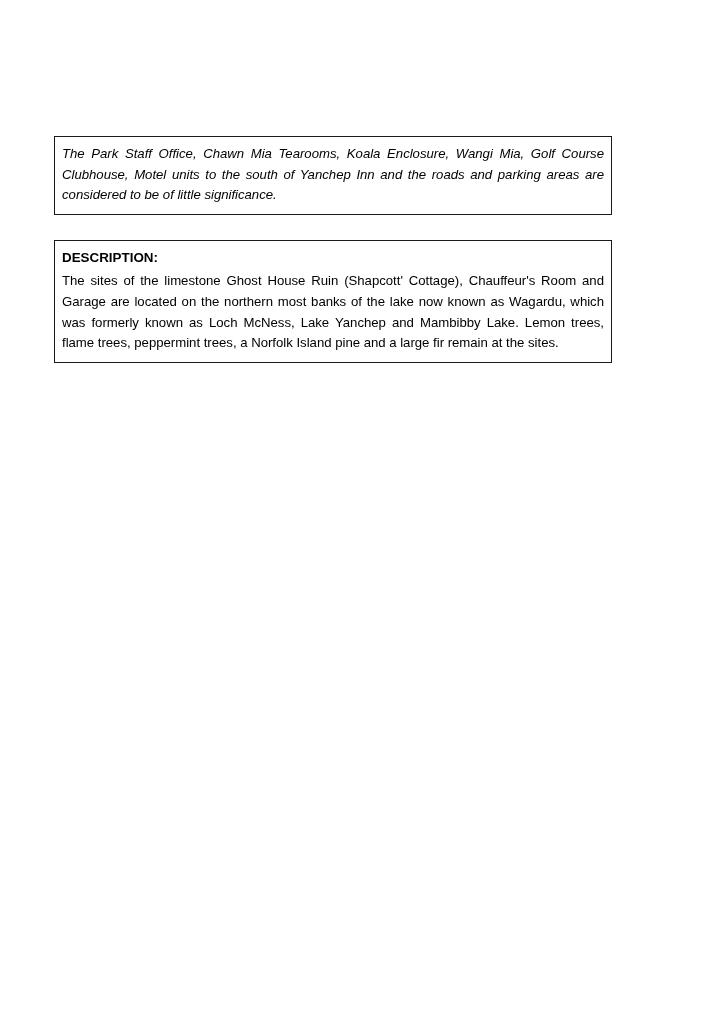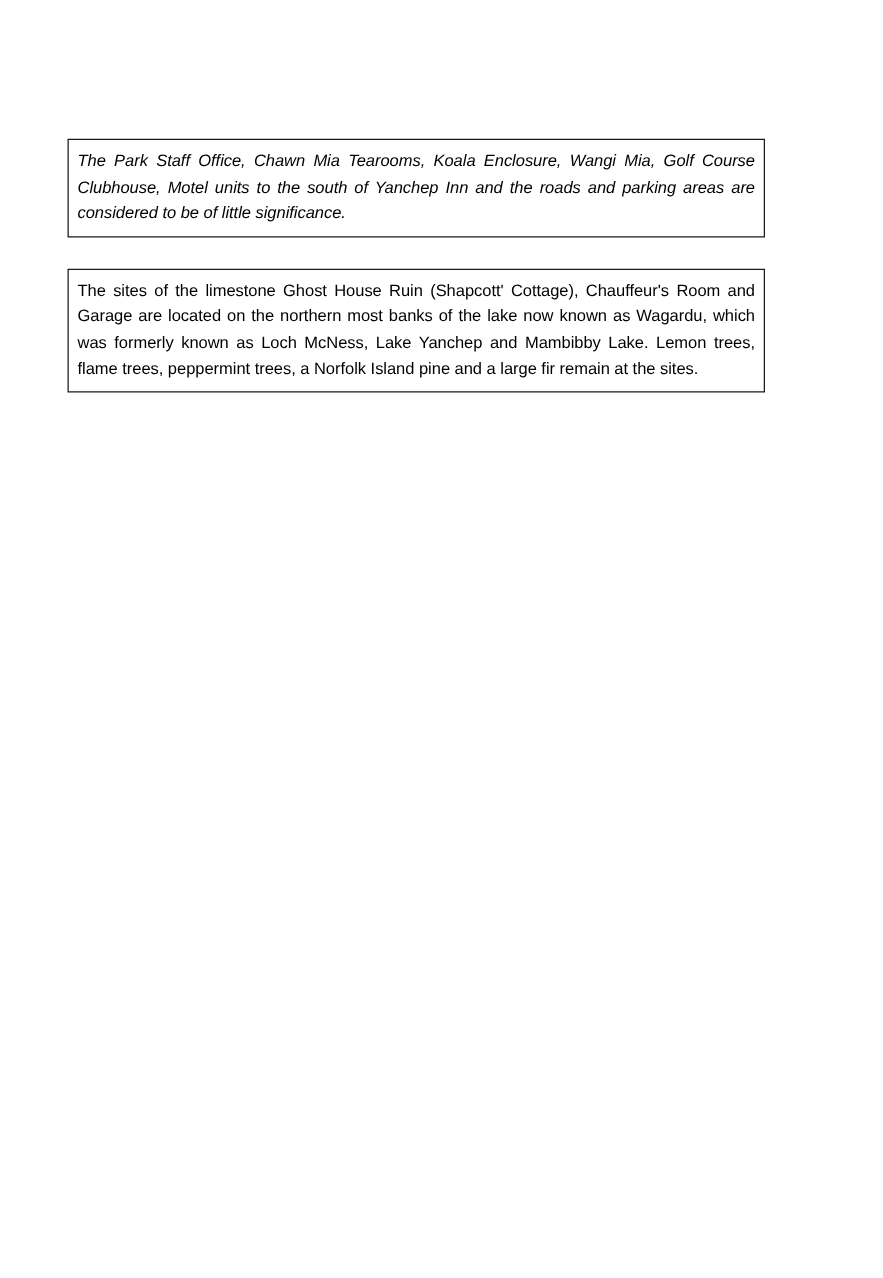--- a/index.html
+++ b/index.html
@@ -21,21 +21,21 @@
     top: 0;
     left: 0;
     width: 706px;
     height: 1022px;
     background: #ffffff;
   }
 
   .content-column {
     position: absolute;
     left: 54px;
-    top: 111px;
+    top: 136px;
     width: 558px;
   }
 
   .text-box {
     border: 1.3px solid #1a1a1a;
     background: #ffffff;
     box-sizing: border-box;
     padding: 7px 7px 8px 7px;
   }
 
@@ -79,18 +79,19 @@
 
 <div class="page">
 
   <div class="content-column">
 
     <div class="text-box significance-box">
       <p class="para italic">The Park Staff Office, Chawn Mia Tearooms, Koala Enclosure, Wangi Mia, Golf Course Clubhouse, Motel units to the south of Yanchep Inn and the roads and parking areas are considered to be of little significance.</p>
     </div>
 
     <div class="text-box description-box">
+      <p class="heading">DESCRIPTION:</p>
       <p class="para">The sites of the limestone Ghost House Ruin (Shapcott' Cottage), Chauffeur's Room and Garage are located on the northern most banks of the lake now known as Wagardu, which was formerly known as Loch McNess, Lake Yanchep and Mambibby Lake. Lemon trees, flame trees, peppermint trees, a Norfolk Island pine and a large fir remain at the sites.</p>
     </div>
 
   </div>
 
 </div>
 
 </body></html>

